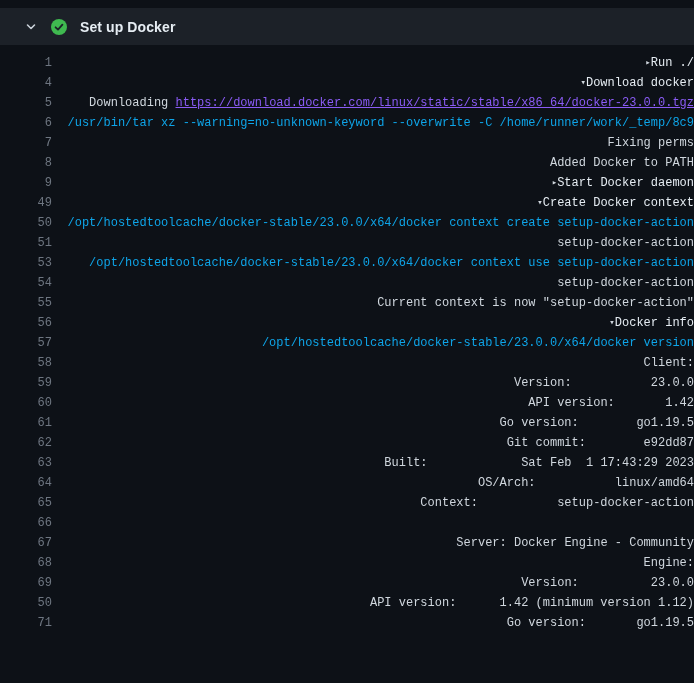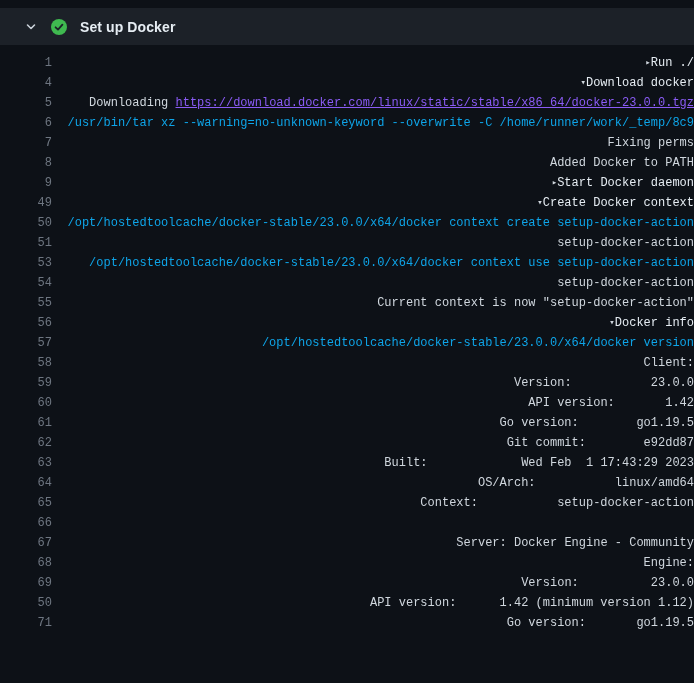--- a/index.html
+++ b/index.html
@@ -106,21 +106,21 @@
       <div class="row"><span class="num">53</span><span class="content cmd">/opt/hostedtoolcache/docker-stable/23.0.0/x64/docker context use setup-docker-action</span></div>
       <div class="row"><span class="num">54</span><span class="content text">setup-docker-action</span></div>
       <div class="row"><span class="num">55</span><span class="content text">Current context is now "setup-docker-action"</span></div>
       <div class="row"><span class="num">56</span><span class="content group"><span class="arrow">▾</span><span>Docker info</span></span></div>
       <div class="row"><span class="num">57</span><span class="content cmd">/opt/hostedtoolcache/docker-stable/23.0.0/x64/docker version</span></div>
       <div class="row"><span class="num">58</span><span class="content text">Client:</span></div>
       <div class="row"><span class="num">59</span><span class="content text"> Version:           23.0.0</span></div>
       <div class="row"><span class="num">60</span><span class="content text"> API version:       1.42</span></div>
       <div class="row"><span class="num">61</span><span class="content text"> Go version:        go1.19.5</span></div>
       <div class="row"><span class="num">62</span><span class="content text"> Git commit:        e92dd87</span></div>
-      <div class="row"><span class="num">63</span><span class="content text"> Built:             Wed Feb  1 17:43:29 2023</span></div>
+      <div class="row"><span class="num">63</span><span class="content text"> Built:             Sat Feb  1 17:43:29 2023</span></div>
       <div class="row"><span class="num">64</span><span class="content text"> OS/Arch:           linux/amd64</span></div>
       <div class="row"><span class="num">65</span><span class="content text"> Context:           setup-docker-action</span></div>
       <div class="row"><span class="num">66</span><span class="content text"></span></div>
       <div class="row"><span class="num">67</span><span class="content text"> Server: Docker Engine - Community</span></div>
       <div class="row"><span class="num">68</span><span class="content text"> Engine:</span></div>
       <div class="row"><span class="num">69</span><span class="content text">  Version:          23.0.0</span></div>
       <div class="row"><span class="num">50</span><span class="content text">  API version:      1.42 (minimum version 1.12)</span></div>
       <div class="row"><span class="num">71</span><span class="content text">  Go version:       go1.19.5</span></div>
     </div>
 </div>

